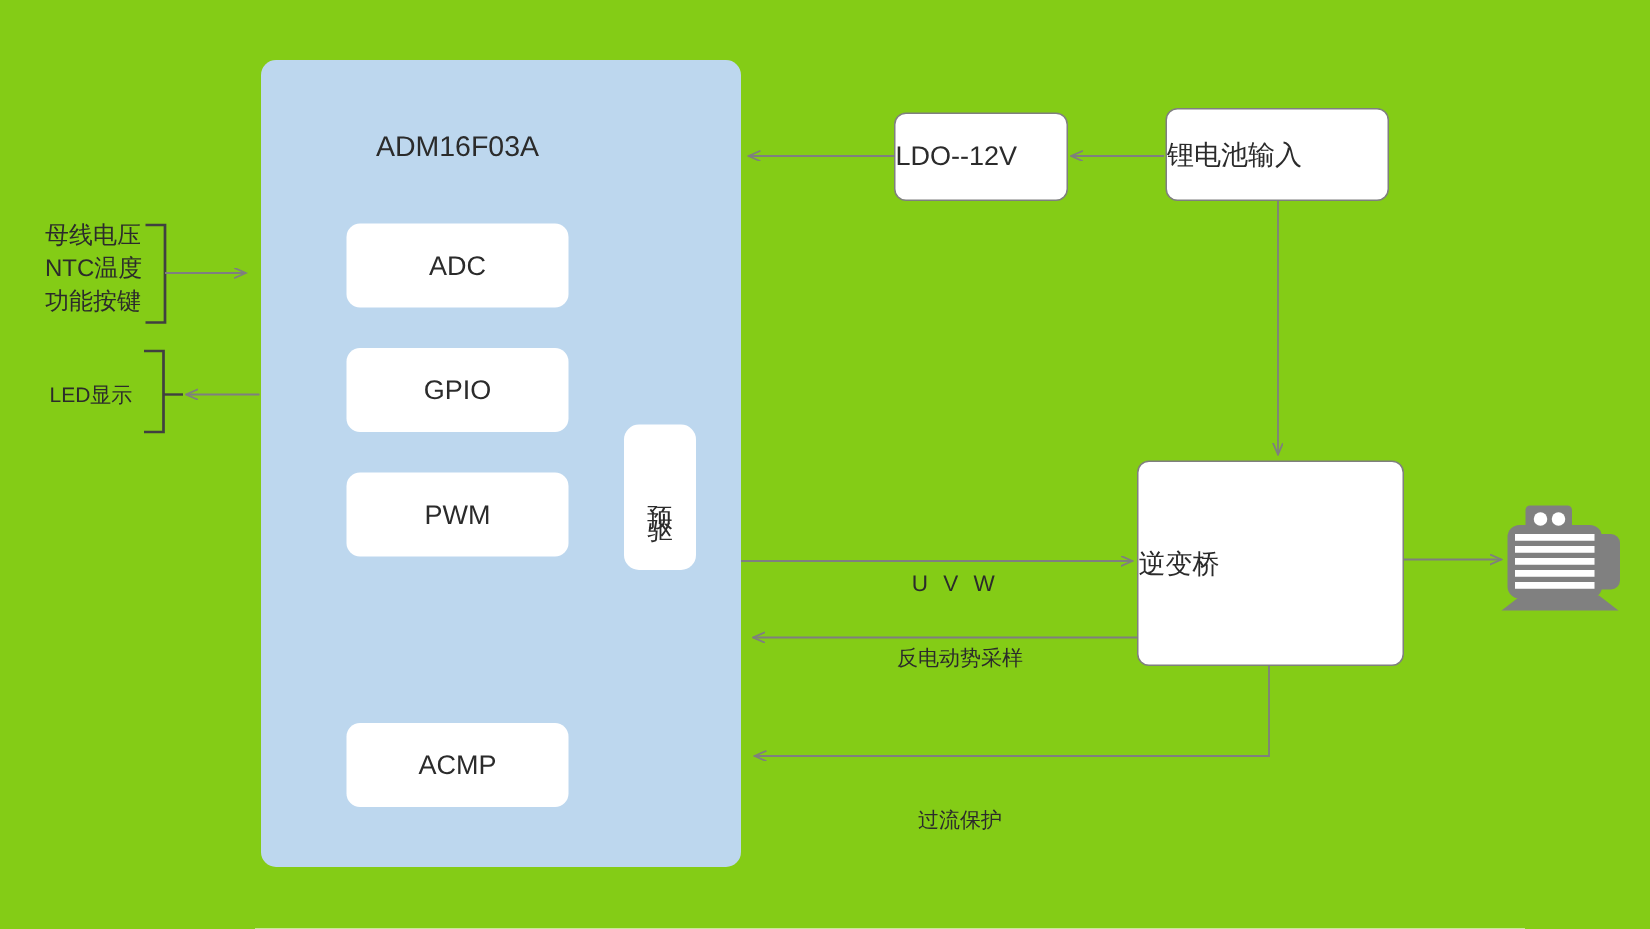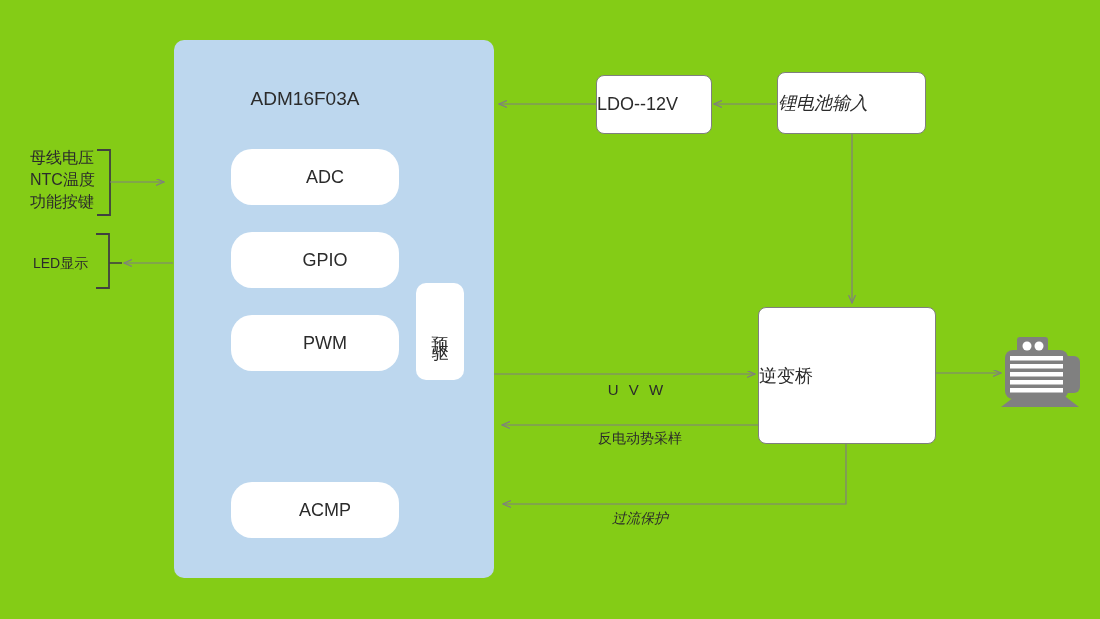--- a/index.html
+++ b/index.html
@@ -13,49 +13,49 @@
   .mcu {
     left:174px; top:40px; width:320px; height:538px;
     background:#BDD7EE; border-radius:10px;
   }
   .mcu-title {
     left:231px; top:88px; width:148px; text-align:center;
     font-size:19px; color:#2b2b2b;
   }
   .chip {
     left:231px; width:148px; height:56px; background:#ffffff;
-    border-radius:21px; display:flex; align-items:center; justify-content:center;
-    font-size:18px; color:#2b2b2b;padding-left:20px;
+    border-radius:9px; display:flex; align-items:center; justify-content:center;
+    font-size:18px; color:#2b2b2b;
   }
   .predrv {
     left:416px; top:283px; width:48px; height:97px; background:#ffffff;
     border-radius:10px; display:flex; align-items:center; justify-content:center;
   }
   .predrv span {
     writing-mode:vertical-rl; text-orientation:upright;
     font-size:17px; letter-spacing:9px; color:#2b2b2b; line-height:1;
   }
   
   .obox {
     background:#ffffff; border:1px solid #7f7f7f; border-radius:8px;
     display:flex; align-items:center; justify-content:flex-start;
     font-size:18px; color:#2b2b2b;
   }
   #ldo      { left:596px; top:75px;  width:114px; height:57px; }
-  #battery  { left:777px; top:72px;  width:147px; height:60px;font-style:italic; }
+  #battery  { left:777px; top:72px;  width:147px; height:60px; }
   #inverter { left:758px; top:307px; width:176px; height:135px; }
   
   .inputs { left:30px; top:147px; font-size:16px; line-height:22px; color:#2b2b2b; }
   .inputs span { display:block; }
   .led { left:33px; top:255px; font-size:14px; color:#2b2b2b; }
   
   .wire-label { text-align:center; color:#2b2b2b; }
   #uvw  { left:587px; top:381px; width:100px; font-size:15px; letter-spacing:3px; }
   #bemf { left:570px; top:430px; width:140px; font-size:14px; }
-  #ocp  { left:590px; top:510px; width:100px; font-size:14px;font-style:italic; }
+  #ocp  { left:590px; top:538px; width:100px; font-size:14px; }
   svg.layer { left:0; top:0; pointer-events:none; }
 </style>
 </head>
 <body>
 
 <div class="canvas">
 
   <svg class="abs layer" width="1100" height="619" viewBox="0 0 1100 619">
     <defs>
       <marker id="arr" markerWidth="9" markerHeight="8" refX="8" refY="3.5" orient="auto" markerUnits="userSpaceOnUse">

